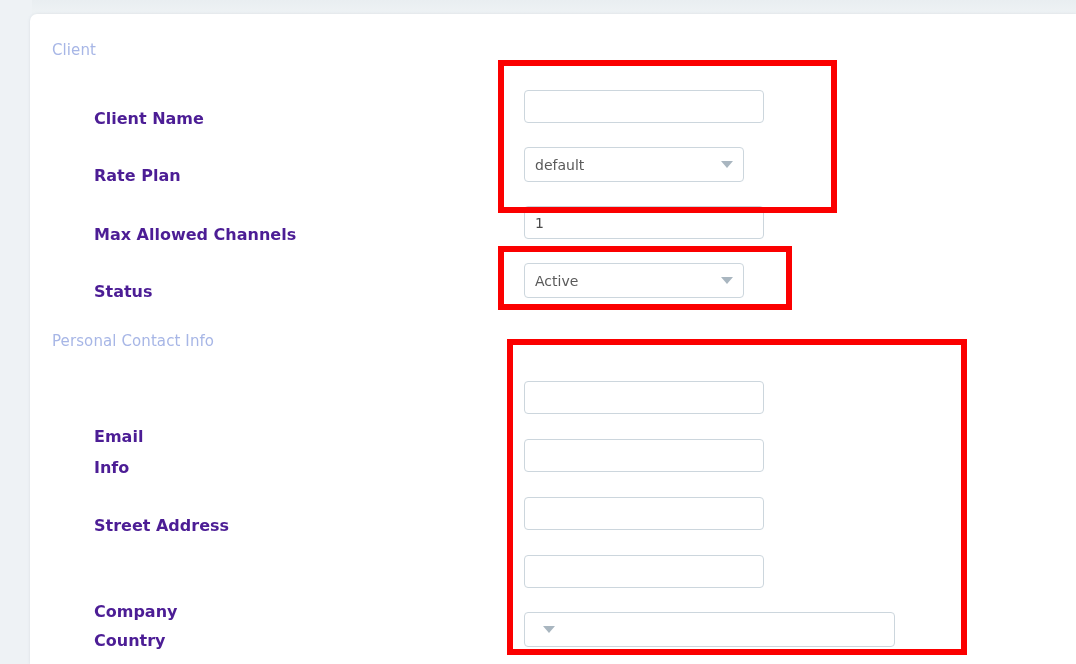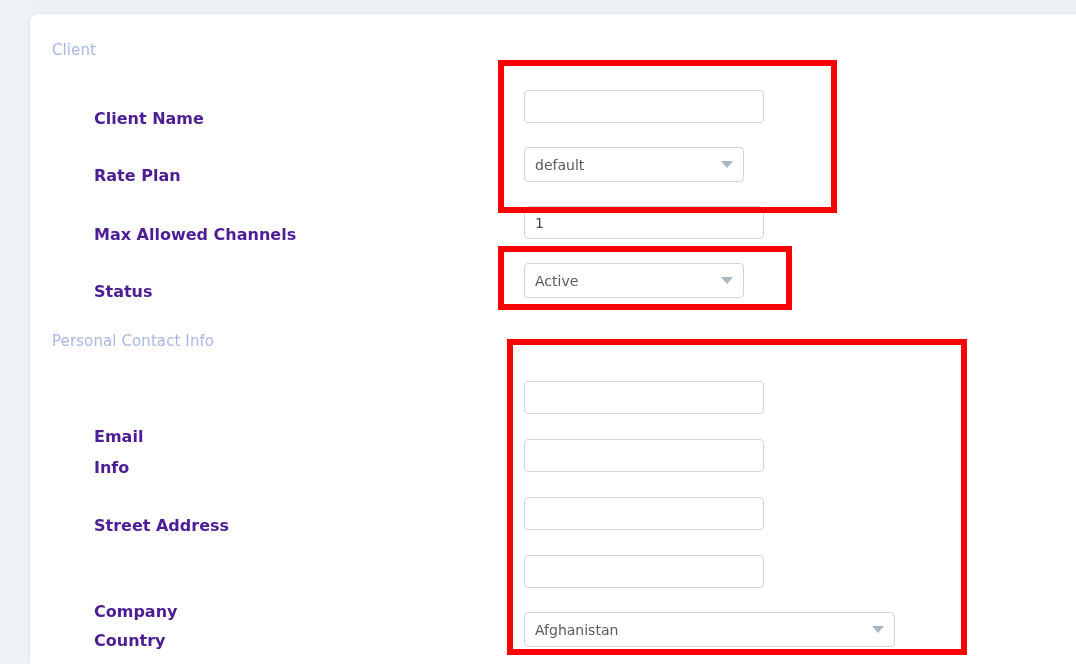--- a/index.html
+++ b/index.html
@@ -134,21 +134,20 @@
     <input class="inp" style="left: 494px; top: 425px; width: 240px;" value="">
 
     <div class="field-label" style="left:64px; top:502px;">Street Address</div>
     <input class="inp" style="left: 494px; top: 483px; width: 240px;" value="">
 
     <div class="field-label" style="left:64px; top:588px;">Company</div>
     <input class="inp" style="left: 494px; top: 541px; width: 240px;" value="">
 
     <div class="field-label" style="left:64px; top:617px;text-align:center;">Country</div>
     <div class="sel" style="left:494px; top:598px; width:371px;">
-      <span class="sel-val">Afghanistan</span>
       <span class="arrow"></span>
     </div>
 
   </div>
 
   <div class="redbox" style="left:498px; top:60px; width:339px; height:153px;"></div>
 
   <div class="redbox" style="left:498px; top:246px; width:294px; height:64px;"></div>
 
   <div class="redbox" style="left:507px; top:339px; width:460px; height:316px;"></div>

